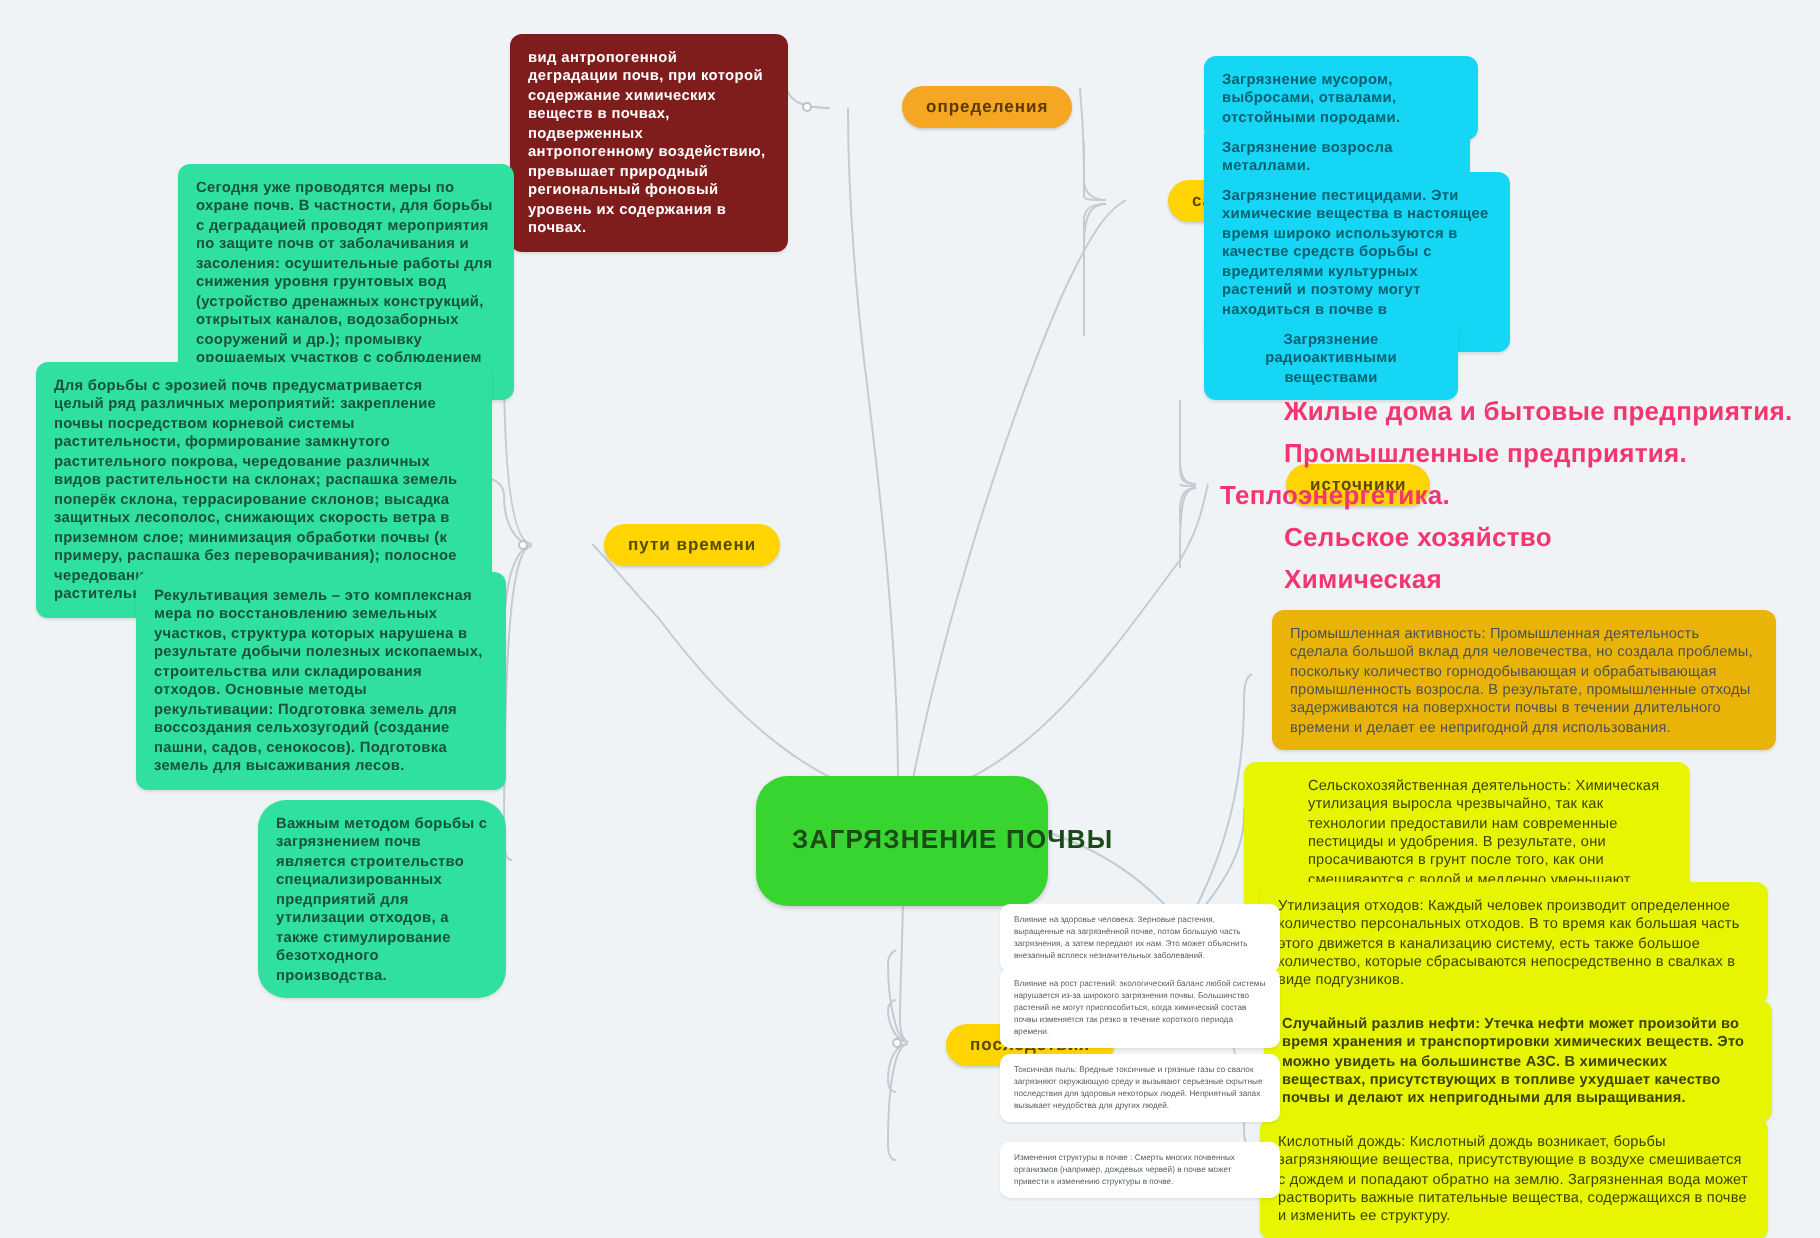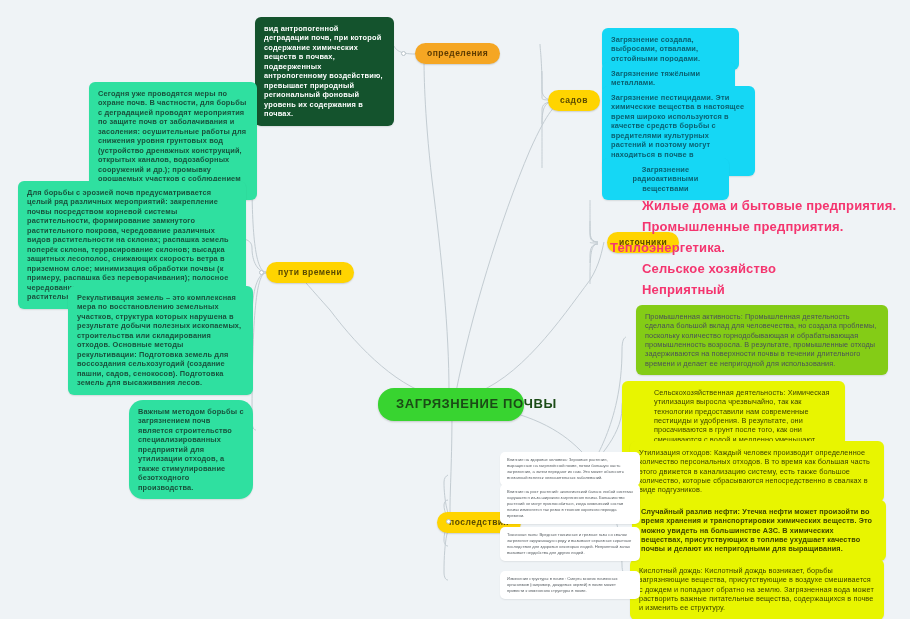--- a/index.html
+++ b/index.html
@@ -27,76 +27,77 @@
     line-height: 1.28;
   }
   
   .central {
     background: #38d430;
     color: #1b4b16;
     font-weight: bold;
     font-size: 13px;
     letter-spacing: .6px;
     border-radius: 16px;
-    padding: 8px 18px;
+    padding: 24px 18px;
     text-align: center;
     box-shadow: 0 1px 2px rgba(0,0,0,.18);
     white-space: nowrap;
   }
   
   .pill {
     background: #ffd400;
     color: #5a4a00;
     font-weight: bold;
     font-size: 8.5px;
     letter-spacing: .5px;
     border-radius: 11px;
     padding: 5px 12px;
     text-align: center;
     white-space: nowrap;
     box-shadow: 0 1px 1.5px rgba(0,0,0,.15);
+    margin-left: 36px;
   }
   .pill.orange {
     background: #f5a623;
     color: #5c3a00;
   }
   
   .card {
     padding: 7px 9px;
     font-size: 7.4px;
     box-shadow: 0 1px 1.5px rgba(0,0,0,.10);
   }
   .green {
     background: #2fe0a0;
     color: #19513c;
     font-weight: bold;
     letter-spacing: .15px;
   }
   .orangebox {
-    background: #14532d;
+    background: #7f1d1d;
     color: #ffffff;
     font-weight: bold;
     letter-spacing: .2px;
   }
   .cyan {
     background: #15d7f5;
     color: #0a5f70;
     font-weight: bold;
     letter-spacing: .15px;
   }
   .pinktext {
     background: transparent;
     color: #f4356f;
     font-weight: bold;
     font-size: 13px;
     letter-spacing: .15px;
     padding: 4px 6px;
   }
   .greybox {
-    background: #84cc16;
+    background: #eab308;
     color: #4b5257;
     font-size: 7.3px;
     letter-spacing: .1px;
   }
   .yellowbox {
     background: #e8f500;
     color: #3c4200;
     font-size: 7.3px;
     letter-spacing: .1px;
   }
@@ -168,31 +169,31 @@
   </g>
 </svg>
 
 <div class="node central" style="left:378px; top:388px; width:146px;">ЗАГРЯЗНЕНИЕ ПОЧВЫ</div>
 
 <div class="node pill orange" style="left:415px; top:43px;">определения</div>
 <div class="node card orangebox" style="left:255px; top:17px; width:139px;">вид антропогенной деградации почв, при которой содержание химических веществ в почвах, подверженных антропогенному воздействию, превышает природный региональный фоновый уровень их содержания в почвах.</div>
 <div class="dot" style="left:401px; top:51px;"></div>
 
 <div class="node pill" style="left:548px; top:90px;">садов</div>
-<div class="node card cyan" style="left:602px; top:28px; width:137px;">Загрязнение создала, выбросами, отвалами, отстойными породами.</div>
-<div class="node card cyan" style="left:602px; top:62px; width:133px;">Загрязнение тяжёлыми металлами.</div>
+<div class="node card cyan" style="left:602px; top:28px; width:137px;">Загрязнение мусором, выбросами, отвалами, отстойными породами.</div>
+<div class="node card cyan" style="left:602px; top:62px; width:133px;">Загрязнение возросла металлами.</div>
 <div class="node card cyan" style="left:602px; top:86px; width:153px;">Загрязнение пестицидами. Эти химические вещества в настоящее время широко используются в качестве средств борьбы с вредителями культурных растений и поэтому могут находиться в почве в значительных количествах.</div>
 <div class="node card cyan" style="left:602px; top:158px; width:127px;text-align:center;">Загрязнение радиоактивными веществами</div>
 
 <div class="node pill" style="left:607px; top:232px;">источники</div>
 <div class="node pinktext" style="left:636px; top:194px;">Жилые дома и бытовые предприятия.</div>
 <div class="node pinktext" style="left:636px; top:215px;">Промышленные  предприятия.</div>
 <div class="node pinktext" style="left:604px; top:236px;">Теплоэнергетика.</div>
 <div class="node pinktext" style="left:636px; top:257px;">Сельское хозяйство</div>
-<div class="node pinktext" style="left:636px; top:278px;">Неприятный</div>
+<div class="node pinktext" style="left:636px; top:278px;">Химическая</div>
 
 <div class="node pill" style="left:570px; top:458px;">причины</div>
 <div class="node card greybox" style="left:636px; top:305px; width:252px;">Промышленная активность: Промышленная деятельность сделала большой вклад для человечества, но создала проблемы, поскольку количество горнодобывающая и обрабатывающая промышленность возросла.  В результате, промышленные отходы задерживаются на поверхности почвы в течении длительного времени и делает ее непригодной для использования.</div>
 <div class="node card yellowbox" style="left:622px; top:381px; width:223px;padding-left:32px;">Сельскохозяйственная деятельность: Химическая утилизация выросла чрезвычайно, так как технологии предоставили нам современные пестициды и удобрения.  В результате, они просачиваются в грунт после того, как они смешиваются с водой и медленно уменьшают плодородие почвы.</div>
 <div class="node card yellowbox" style="left:630px; top:441px; width:254px;">Утилизация отходов: Каждый человек производит определенное количество персональных отходов. В то время как большая часть этого движется в канализацию систему, есть также большое количество, которые сбрасываются непосредственно в свалках в виде подгузников.</div>
 <div class="node card yellowbox" style="left:632px; top:500px; width:254px;font-weight:bold;">Случайный разлив нефти: Утечка нефти может произойти во время хранения и транспортировки химических веществ. Это можно увидеть на большинстве АЗС. В химических веществах, присутствующих в топливе ухудшает качество почвы и делают их непригодными для выращивания.</div>
 <div class="node card yellowbox" style="left:630px; top:559px; width:254px;">Кислотный дождь: Кислотный дождь возникает, борьбы загрязняющие вещества, присутствующие в воздухе смешивается с дождем и попадают обратно на землю. Загрязненная вода может растворить важные питательные вещества, содержащихся в почве и изменить ее структуру.</div>
 
 <div class="node pill" style="left:437px; top:512px;">последствия</div>
 <div class="node card whitebox" style="left:500px; top:452px; width:140px;">Влияние на здоровье человека: Зерновые растения, выращенные на загрязнённой почве, потом большую часть загрязнения, а затем передают их нам. Это может объяснить внезапный всплеск незначительных заболеваний.</div>

